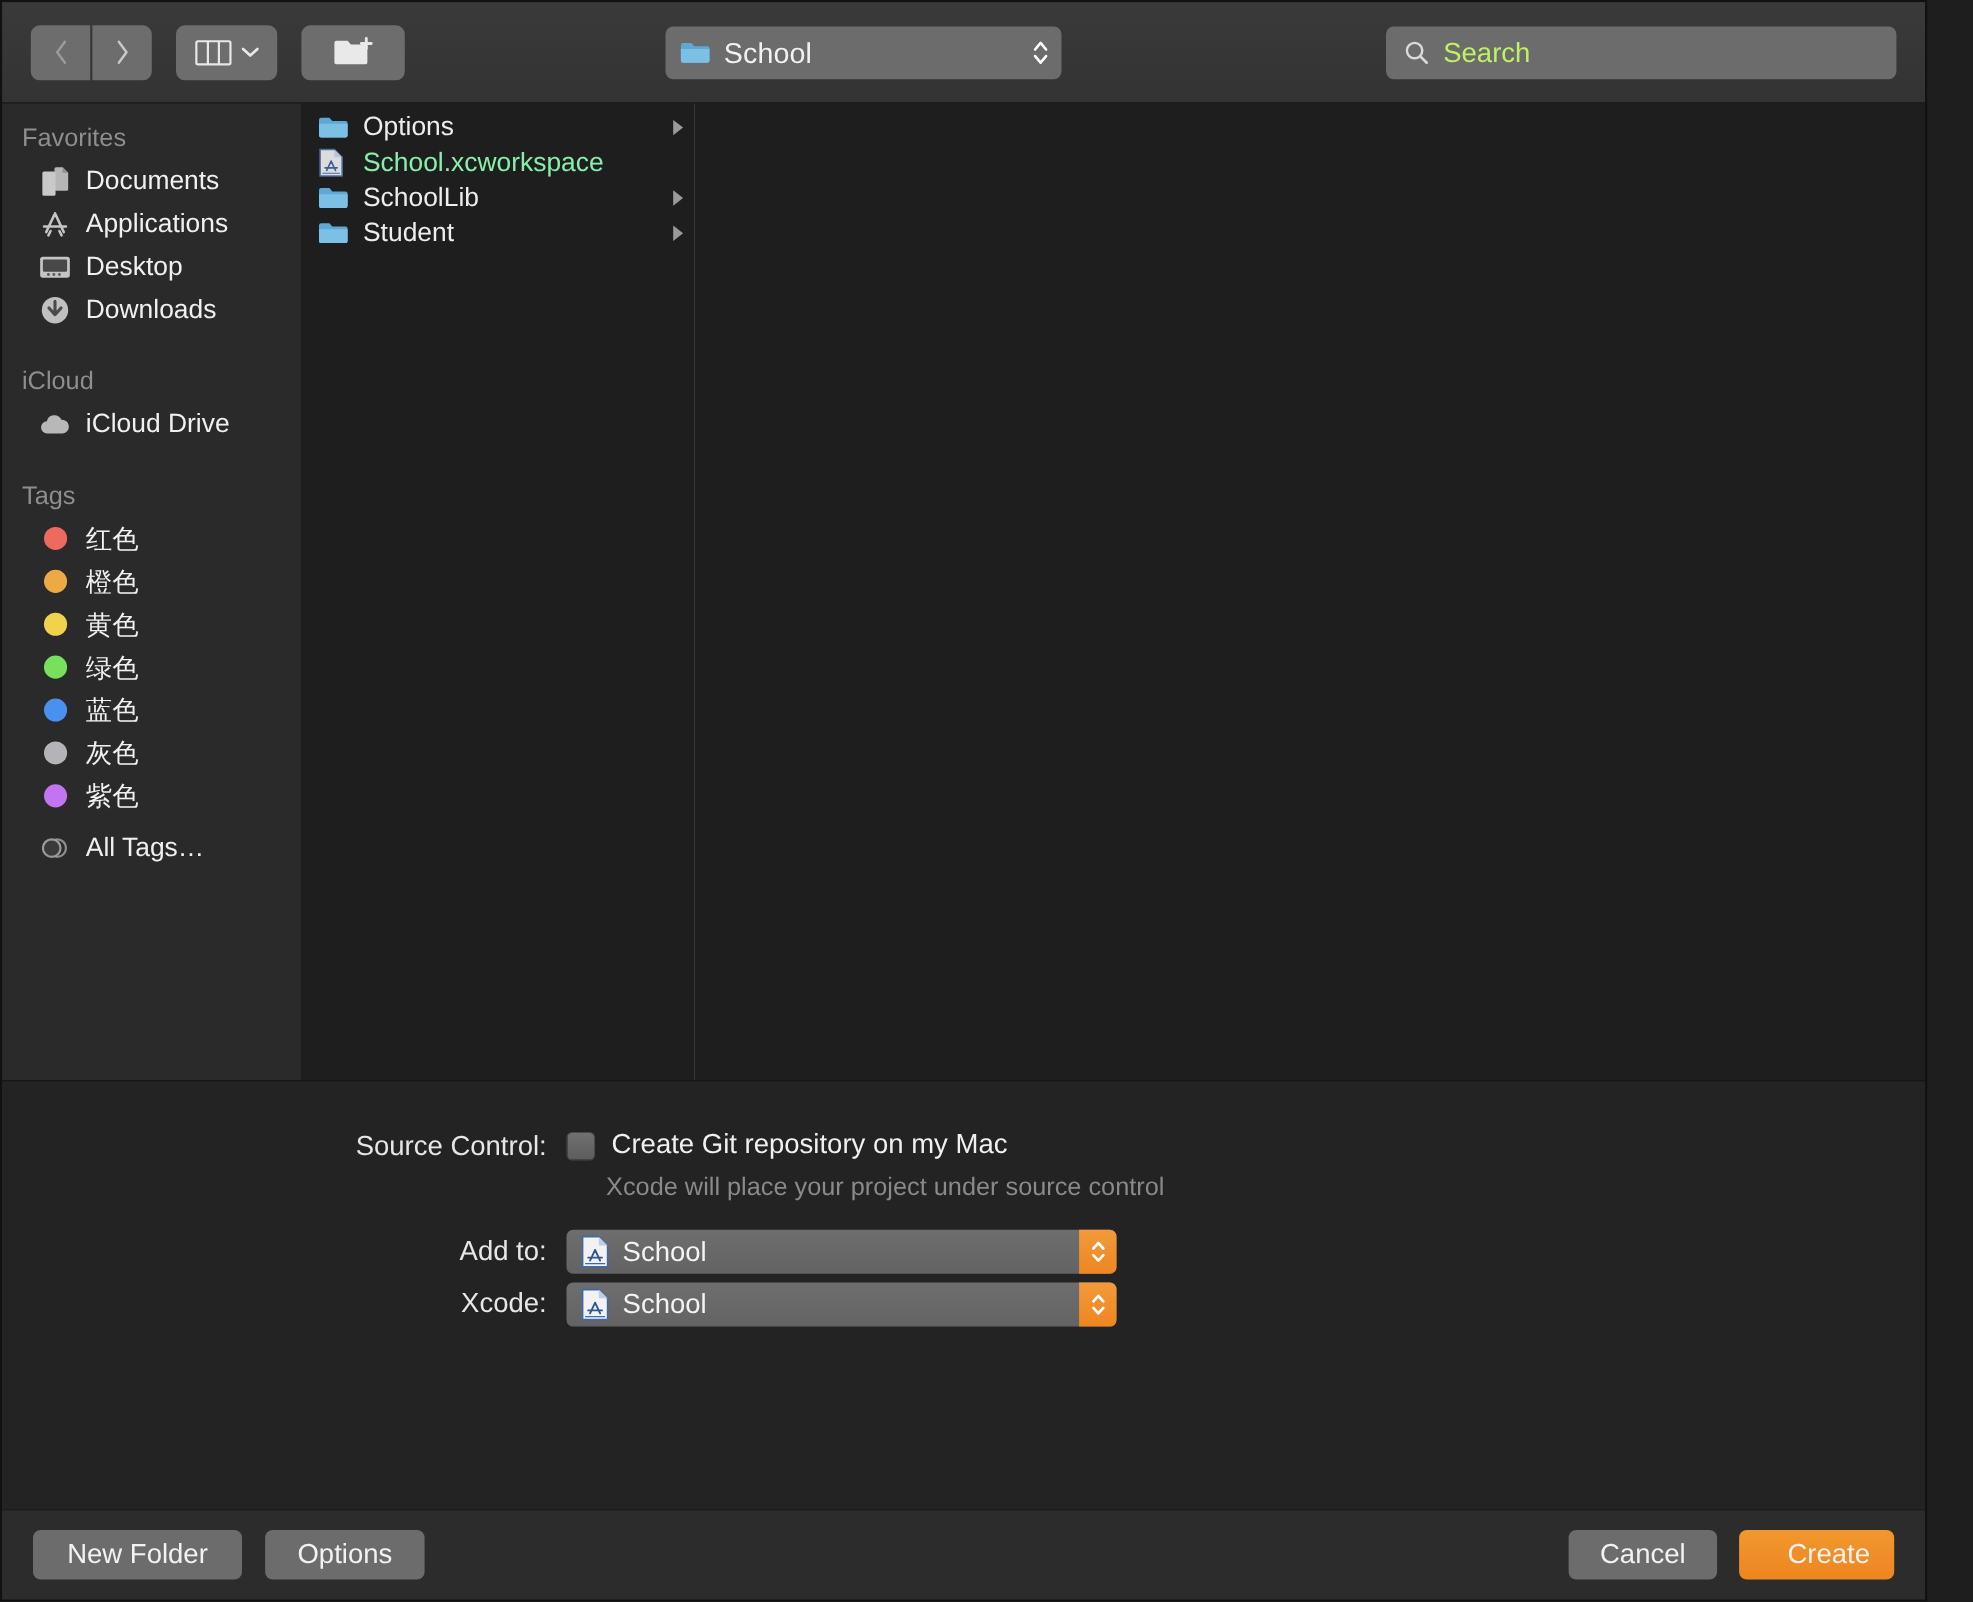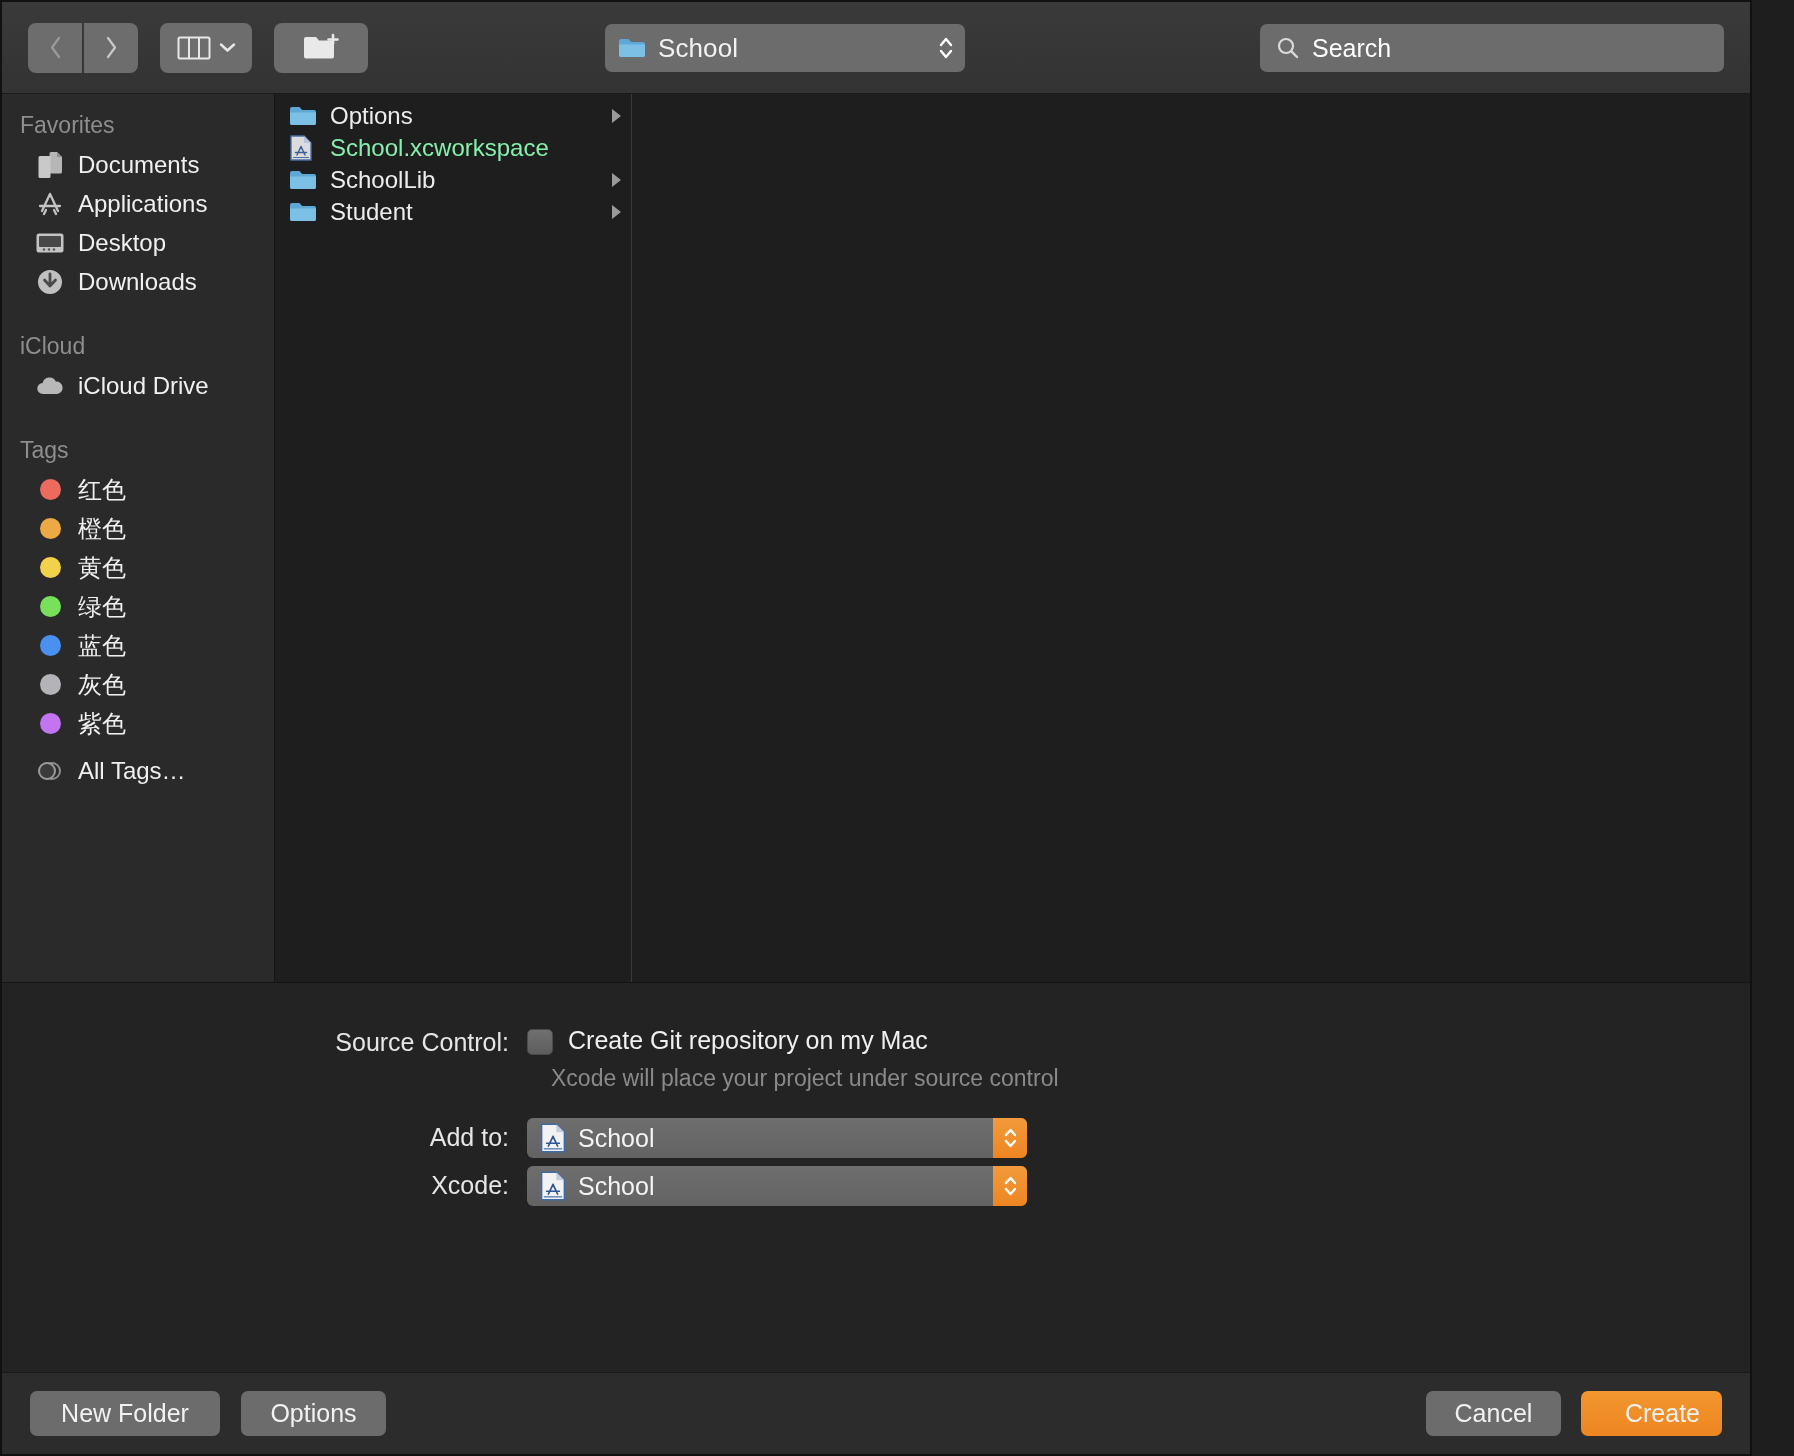--- a/index.html
+++ b/index.html
@@ -106,21 +106,21 @@
     background: #6c6c6c;
     border-radius: 7px;
     display: flex;
     align-items: center;
     padding-left: 16px;
     cursor: text;
   }
   .search-ico { width: 24px; height: 24px; flex: none; }
   .search-ico circle { fill: none; stroke: #dadada; stroke-width: 2.2; }
   .search-ico line { stroke: #dadada; stroke-width: 2.4; stroke-linecap: round; }
-  .search-ph { color: #ffffff; font-size: 25px; margin-left: 12px; }
+  .search-ph { color: #bef264; font-size: 25px; margin-left: 12px; }
 
   
   .body-area { flex: 1; display: flex; min-height: 0; background: #1e1e1e; }
 
   .sidebar {
     width: 273px;
     min-width: 273px;
     background: #2a2a2a;
     border-right: 1px solid #141414;
     padding-top: 18px;
@@ -188,21 +188,21 @@
 
   
   .accessory {
     height: 390px;
     min-height: 390px;
     background: #232323;
     border-top: 1px solid #141414;
     padding-top: 40px;
   }
 
-  .arow { display: flex; align-items: flex-start; margin-bottom: 8px; padding-left: 12px; }
+  .arow { display: flex; align-items: flex-start; margin-bottom: 8px; }
   .arow-label {
     width: 513px;
     text-align: right;
     color: #e6e6e6;
     font-size: 25px;
     padding-right: 18px;
     padding-top: 5px;
     white-space: nowrap;
   }
 

